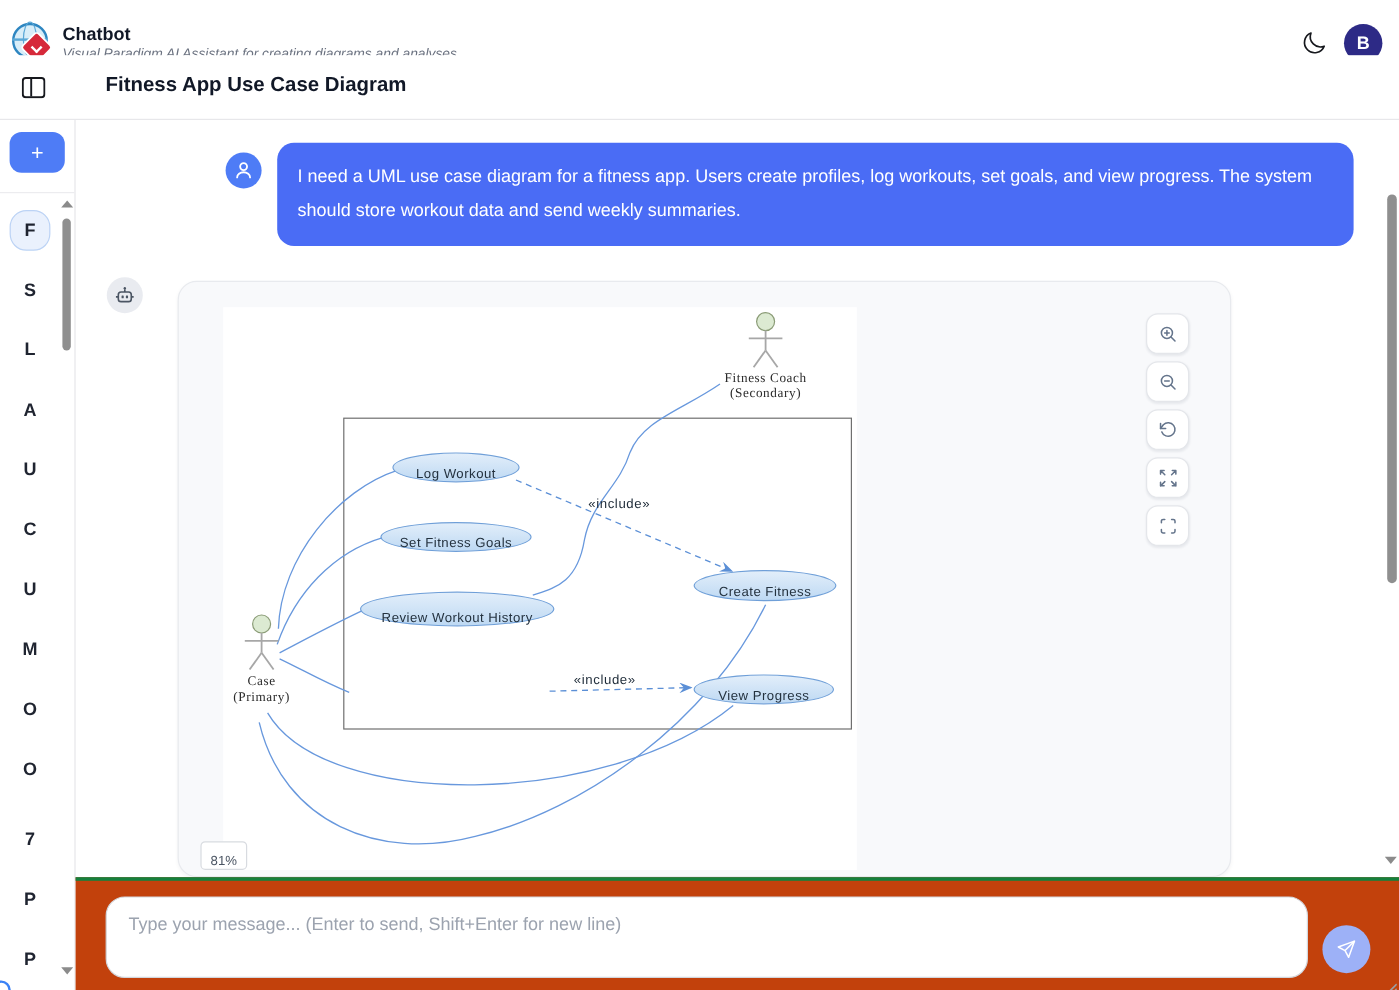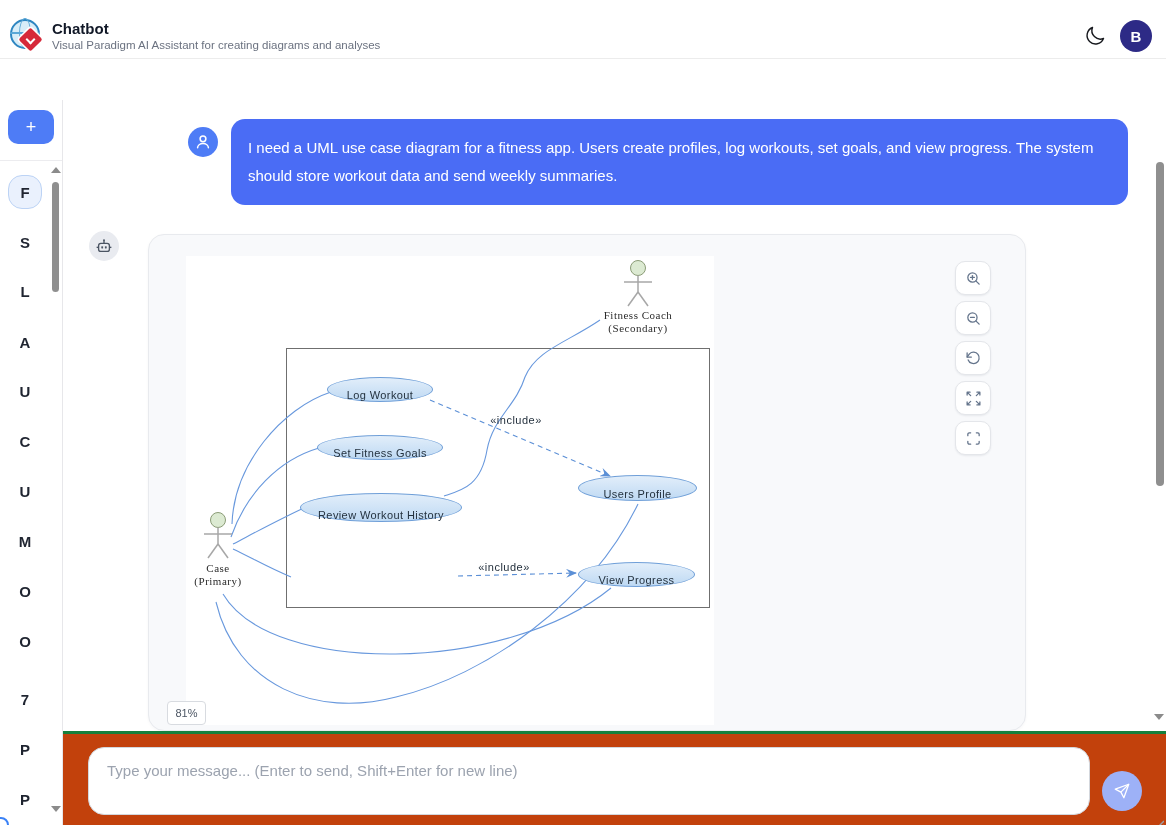--- a/index.html
+++ b/index.html
@@ -14,21 +14,21 @@
   .logo { position:absolute; left:10px; top:6px; width:34px; height:34px; }
   .logo .globe { position:absolute; left:0; top:0; width:30px; height:30px; border-radius:50%;
     background:#d8edf8; border:2px solid #2e86c1; }
   .logo .meridian { position:absolute; left:9px; top:-1px; width:12px; height:30px; border:1.5px solid #5aa7d6; border-radius:50%; }
   .logo .equator { position:absolute; left:0px; top:13px; width:30px; height:2px; background:#5aa7d6; }
   .logo .diamond { position:absolute; left:12px; top:12px; width:17px; height:17px; background:#d6293a;
     transform:rotate(45deg); border-radius:2px; box-shadow:0 0 0 1.5px #fff; }
   .logo .diamond-mark { position:absolute; left:17px; top:17px; width:7px; height:7px;
     border:2px solid #fff; border-top:none; border-right:none; transform:rotate(-45deg); }
   .app-title { position:absolute; left:52px; top:7px; font-size:15px; font-weight:bold; color:#111827; }
-  .app-subtitle { position:absolute; left:52px; top:26px; font-size:11.5px; color:#6b7280; }
+  .app-subtitle { position:absolute; left:52px; top:26px; font-size:11.5px; color:#6b7280;font-style:italic; }
   .moon-btn { position:absolute; left:1083px; top:11px; width:24px; height:24px; cursor:pointer; }
   .avatar-b { position:absolute; left:1120px; top:7px; width:32px; height:32px; border-radius:50%;
     background:#2d2a86; color:#fff; font-size:15px; font-weight:bold;
     display:flex; align-items:center; justify-content:center; cursor:pointer; }
   
   .toolbar { position:absolute; left:0; top:46px; width:1166px; height:54px; background:#fff;
     border-bottom:1px solid #e7e7ea; }
   .panel-toggle { position:absolute; left:18px; top:18px; width:20px; height:18px; cursor:pointer; }
   .page-title { position:absolute; left:88px; top:15px; font-size:17px; font-weight:bold; color:#111827; }
   
@@ -69,21 +69,21 @@
     font-size:11px; letter-spacing:.4px; color:#24323f; }
   .actor { position:absolute; z-index:3; }
   .actor-label { position:absolute; z-index:3; text-align:center; font-size:11px; letter-spacing:.5px;
     color:#2b2b2b; line-height:12.5px;font-family:Liberation Serif, serif; }
   .include-label { position:absolute; z-index:4; text-align:center; font-size:11px; letter-spacing:.5px;
     color:#1e2b38; width:74px; }
   .ctrl-btn { position:absolute; left:955px; width:36px; height:34px; background:#fff;
     border:1px solid #e4e6ea; border-radius:10px; box-shadow:0 1px 2px rgba(25,35,60,.08);
     display:flex; align-items:center; justify-content:center; cursor:pointer; }
   .zoom-badge { position:absolute; left:167px; top:701px; width:39px; height:24px; background:#fff;
-    border:1px solid #d8dbe0; border-radius:4px; display:flex; align-items:center; justify-content:center;
+    border:1px solid #d8dbe0; border-radius:4px; display:flex; align-items:flex-end; justify-content:center;
     font-size:11px; color:#4b5563; z-index:5; }
   
   .composer { position:absolute; left:63px; top:731px; width:1103px; height:117px; background:#c2410c;
     border-top:3px solid #15803d; }
   .msg-input { position:absolute; left:25px; top:13px; width:1002px; height:68px; border:1px solid #d3d7dd;
     border-radius:16px; padding:14px 18px; font-family:"Liberation Sans",sans-serif; font-size:15px;
     color:#374151; resize:none; outline:none; background:#fff; }
   .msg-input::placeholder { color:#9ca3af; }
   .send-btn { position:absolute; left:1039px; top:37px; width:40px; height:40px; border-radius:50%;
     background:#9db1f7; border:none; display:flex; align-items:center; justify-content:center; cursor:pointer; }
@@ -109,20 +109,29 @@
     <div class="moon-btn">
       <svg width="24" height="24" viewBox="0 0 24 24">
           <path d="M20.5 14.5A8.5 8.5 0 0 1 9.5 3.5 8.5 8.5 0 1 0 20.5 14.5Z" fill="none" stroke="#16181d" stroke-width="1.4" stroke-linejoin="round"></path>
         </svg>
     </div>
     <div class="avatar-b">
       <span>B</span>
     </div>
   </div>
 
+  <div class="toolbar">
+    <div class="panel-toggle">
+      <svg width="20" height="18" viewBox="0 0 20 18">
+          <rect x="1" y="1" width="18" height="16" rx="2.5" fill="none" stroke="#16181d" stroke-width="1.6"></rect>
+          <line x1="8" y1="1.5" x2="8" y2="16.5" stroke="#16181d" stroke-width="1.6"></line>
+        </svg>
+    </div>
+    <div class="page-title">Fitness App Use Case Diagram</div>
+  </div>
 
   <div class="sidebar">
     <div class="new-chat">
       <span>+</span>
     </div>
     <div class="sidebar-divider"></div>
     <div class="side-item selected" style="top:75px">
         <span>F</span>
       </div>
     <div class="side-item" style="top:125px">
@@ -248,21 +257,21 @@
     <div class="uc" style="left:141px; top:121px; width:106px; height:25px">
         <span>Log Workout</span>
       </div>
     <div class="uc" style="left:131px; top:179px; width:126px; height:25px">
         <span>Set Fitness Goals</span>
       </div>
     <div class="uc" style="left:114px; top:237px; width:162px; height:29px">
         <span>Review Workout History</span>
       </div>
     <div class="uc" style="left:392px; top:219px; width:119px; height:26px">
-        <span>Users Profile</span>
+        <span>Create Fitness</span>
       </div>
     <div class="uc" style="left:392px; top:306px; width:117px; height:25px">
         <span>View Progress</span>
       </div>
 
     <div class="include-label" style="left:293px; top:158px">«include»</div>
     <div class="include-label" style="left:281px; top:305px">«include»</div>
   </div>
 
   <div class="ctrl-btn" style="top:261px">

